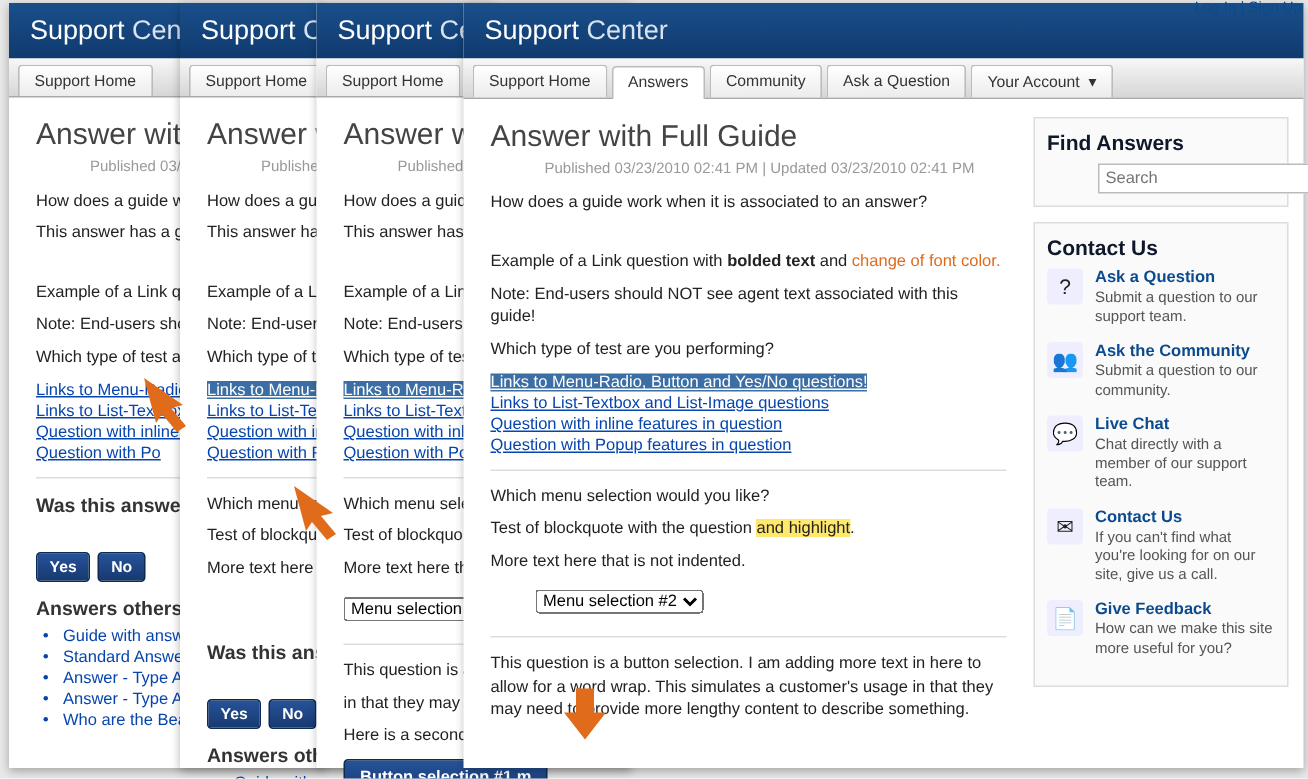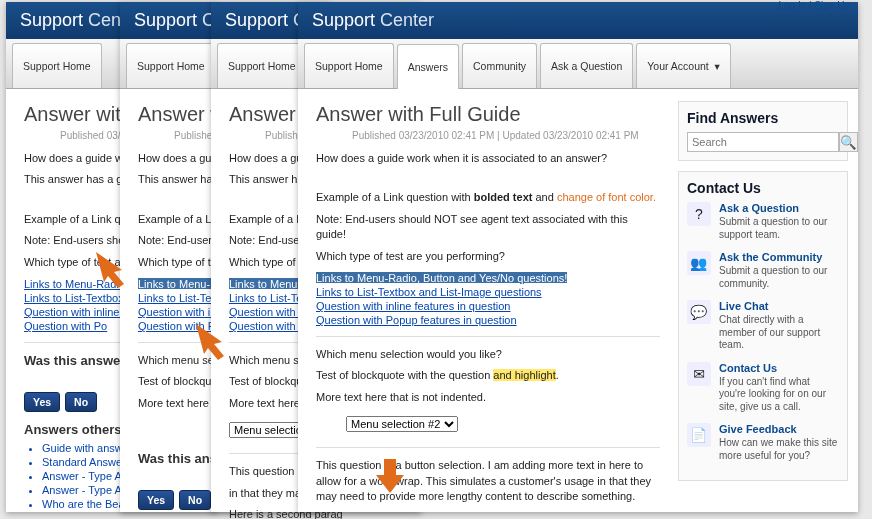--- a/index.html
+++ b/index.html
@@ -1,21 +1,21 @@
 <!DOCTYPE html>
 <html><head>
 <meta charset="utf-8">
 <style>
   * { box-sizing: border-box; margin:0; padding:0; }
   body { font-family: Arial, Helvetica, sans-serif; font-size:11px; background:#e8e8e8; color:#222; width:872px; height:519px; overflow:hidden; position:relative; }
   .stack { position:absolute; background:#fff; box-shadow:0 2px 6px rgba(0,0,0,0.3); }
   .header { background:linear-gradient(to bottom,#1a4f8a,#0f3a6e); color:#fff; padding:8px 14px; font-size:18px; }
   .header .light { font-weight:300; color:#d8e2f0; }
   .nav { background:linear-gradient(to bottom,#f7f7f7,#d6d6d6); border-bottom:1px solid #aaa; padding:4px 6px 0; display:flex; gap:3px; }
-  .tab { background:linear-gradient(#fff,#ececec); border:1px solid #bbb; border-bottom:none; padding:16px 10px; font-size:10.5px; border-radius:3px 3px 0 0; color:#333;}
+  .tab { background:linear-gradient(#fff,#ececec); border:1px solid #bbb; border-bottom:none; padding:4px 10px; font-size:10.5px; border-radius:3px 3px 0 0; color:#333;}
   .tab.active { background:#fff; font-weight:normal; position:relative; top:1px; }
   .body { display:flex; }
   .main { padding:14px 18px; flex:1; }
   .main h1 { font-size:20px; font-weight:normal; color:#444; margin-bottom:4px; }
   .meta { font-size:10px; color:#999; margin-bottom:10px;padding-left:36px; }
   .main p { margin:6px 0; line-height:1.4; }
   .link { color:#0645ad; text-decoration:underline; cursor:pointer; }
   .link-list { margin:8px 0; }
   .link-list div { margin:2px 0; }
   .hl-sel { background:#3a6ea5; color:#fff; }
@@ -26,28 +26,28 @@
   select.menu { margin:5px 0; font-size:11px; }
   .btn-row { display:flex; gap:5px; margin:8px 0; }
   .btn { background:linear-gradient(#27539a,#17396f); color:#fff; border:1px solid #0d2a52; border-radius:3px; padding:5px 10px; font-size:11px; font-weight:bold; cursor:pointer; }
   .small-btn { padding:3px 8px; font-size:10.5px;margin-top:16px; }
   .section-h { font-size:13px; font-weight:bold; color:#333; margin:10px 0 5px;}
   ul.bullets { margin:4px 0 6px 18px; }
   ul.bullets li { color:#0645ad; margin:2px 0; }
   .sidebar { width:180px; padding:12px 10px 12px 0; }
   .card { border:1px solid #ddd; margin-bottom:10px; padding:8px; background:#fafafa; }
   .card-h { font-size:14px; font-weight:bold; color:#0f172a; margin-bottom:6px;}
-  .search-row { display:flex; }
+  .search-row { display:flex;margin-left:34px; }
   .search-row input { flex:1; border:1px solid #bbb; padding:3px 4px; font-size:11px; }
   .search-row button { width:26px; border:1px solid #bbb; background:#f0f0f0; cursor:pointer;}
   .contact-item { display:flex; gap:8px; margin-bottom:10px; }
   .contact-item .icon { width:24px; height:24px; flex:0 0 24px; border-radius:3px; background:#eef; display:flex; align-items:center; justify-content:center; font-size:14px;}
   .contact-item .txt .t { font-weight:bold; color:#0b4a8e; font-size:11px; margin-bottom:2px;}
   .contact-item .txt .d { font-size:10px; color:#555; line-height:1.25;}
-  .topbar { position:absolute; top:0; right:22px; font-size:10px; color:#0b4a8e; z-index:50; font-weight:normal;}
+  .topbar { position:absolute; top:0; right:4px; font-size:10px; color:#0b4a8e; z-index:50; font-weight:normal;}
   
   .arrow { position:absolute; width:40px; height:40px; pointer-events:none; z-index:40;}
   .arrow svg { width:100%; height:100%; }
   
   .trim .main { width: 120px; overflow:hidden; white-space:nowrap; }
   .trim2 .main { width: 115px; overflow:hidden; white-space:nowrap; }
 </style>
 </head>
 <body>
 
@@ -166,21 +166,21 @@
     <div class="btn-row">
           <button class="btn">Button selection #1 m</button>
         </div>
     <br>
     
     
   </div>
     </div>
 </div>
 
-<div class="stack" style="left:298px; top:2px; width:560px; height:510px;">
+<div class="stack" style="left:309px; top:2px; width:560px; height:510px;">
   <div class="header"><span>Support</span> <span class="light">Center</span></div>
   <div class="nav">
     <div class="tab">Support Home</div>
     <div class="tab active">Answers</div>
     <div class="tab">Community</div>
     <div class="tab">Ask a Question</div>
     <div class="tab"><span>Your Account</span> &nbsp;▾</div>
   </div>
   <div class="body">
     <div class="main" style="overflow:hidden;">

